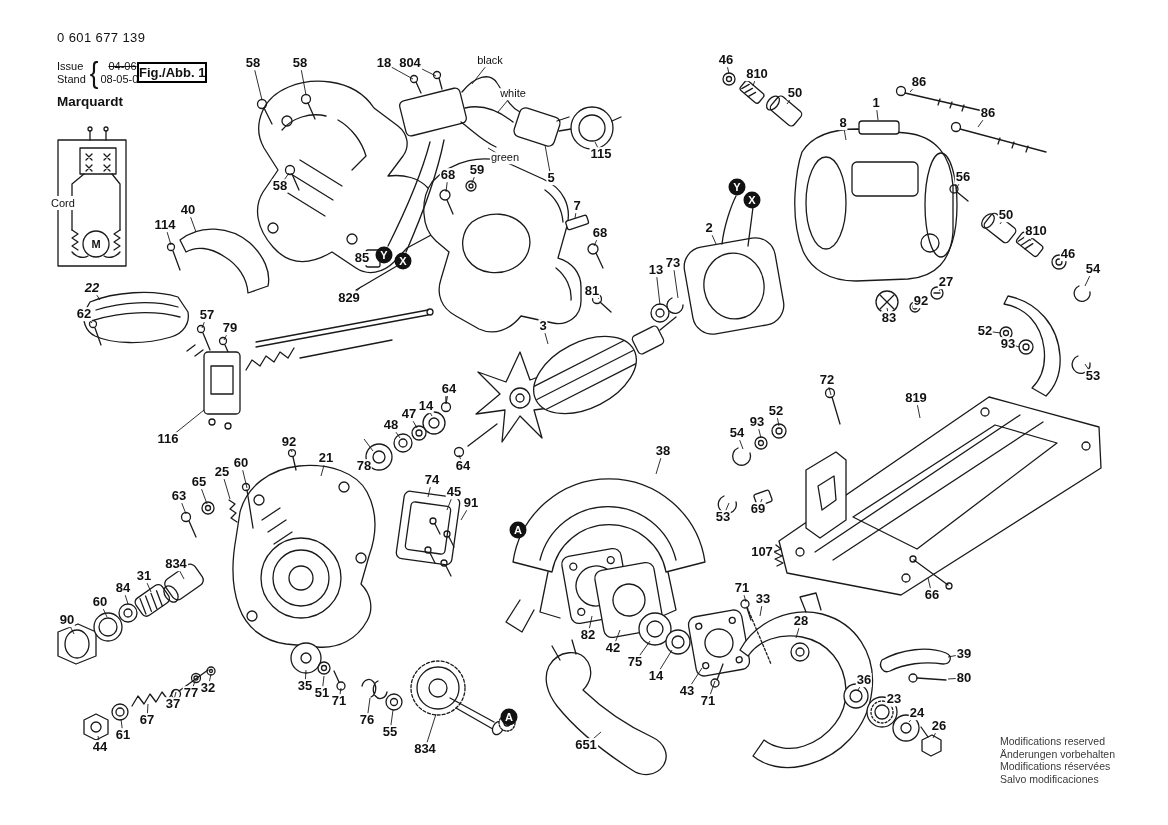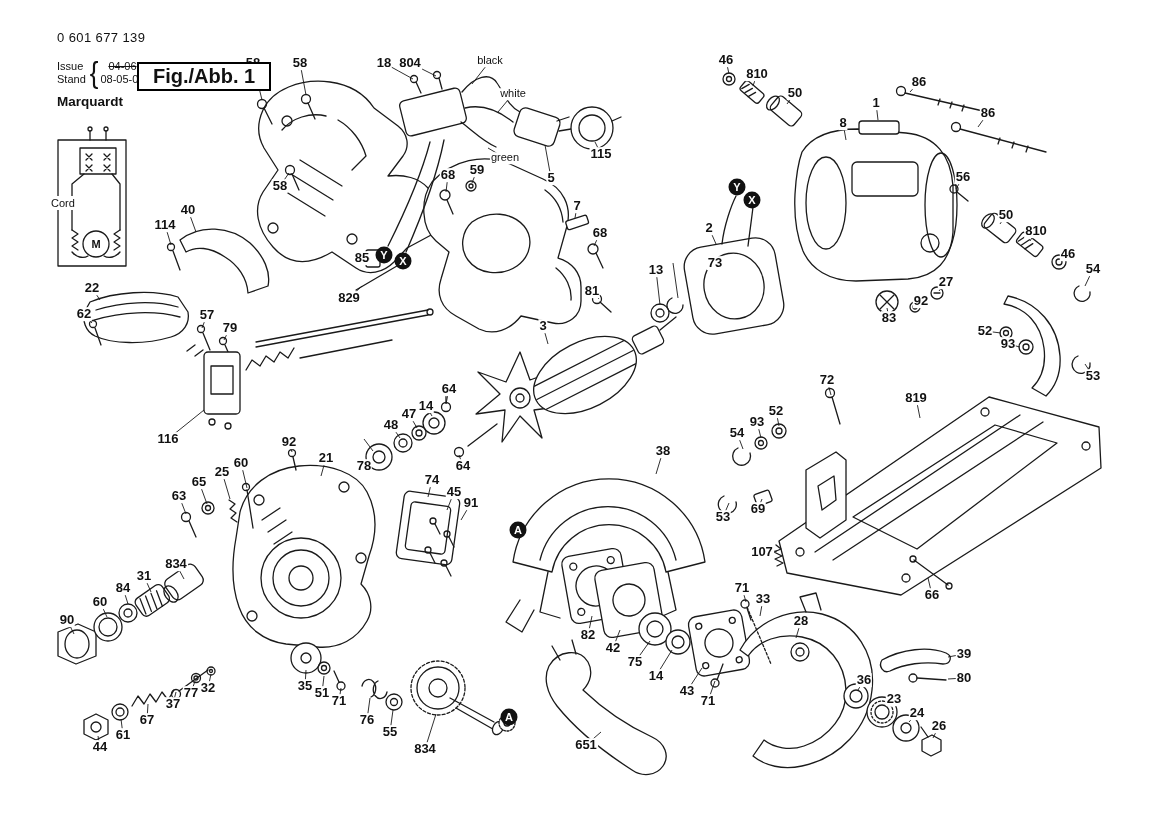--- a/index.html
+++ b/index.html
@@ -19,21 +19,21 @@
   .callout.word{font-weight:400;font-size:11px;}
   .callout.dot{width:17px;height:17px;border-radius:50%;background:#111;color:#fff;
                font-size:11px;display:flex;align-items:center;justify-content:center;padding:0;}
   .hud{position:absolute;z-index:5;}
   .docnum{font-size:13px;letter-spacing:.4px;}
   .revwrap{display:flex;align-items:center;margin-top:15px;}
   .revcol .revrow{font-size:11px;line-height:13px;}
   .brace{font-size:26px;font-weight:400;line-height:26px;transform:scaleY(1.15);margin:0 2px 0 4px;}
   .struck{text-decoration:line-through;text-align:center;}
   .brand{font-weight:700;font-size:13.5px;}
-  .figbox{border:2.5px solid #000;padding:1px 14px;font-weight:700;font-size:20px;background:#fff;}
+  .figbox{border:2.5px solid #000;padding:1px 0;font-weight:700;font-size:13px;background:#fff;}
   .notes div{font-size:10.5px;line-height:12.5px;color:#3a3a3a;}
 </style>
 </head>
 <body>
 
 <div class="page">
 
   <svg id="drawing" class="layer" width="1168" height="825" viewBox="0 0 1168 825">
 
     <g>
@@ -532,23 +532,23 @@
       <div class="callout num" style="left: 165px; top: 225px;">114</div>
       <div class="callout num" style="left: 188px; top: 210px;">40</div>
       <div class="callout num" style="left: 448px; top: 175px;">68</div>
       <div class="callout num" style="left: 477px; top: 170px;">59</div>
       <div class="callout num" style="left: 577px; top: 206px;">7</div>
       <div class="callout num" style="left: 600px; top: 233px;">68</div>
       <div class="callout num" style="left: 362px; top: 258px;">85</div>
       <div class="callout num" style="left: 349px; top: 298px;">829</div>
       <div class="callout num" style="left: 709px; top: 228px;">2</div>
       <div class="callout num" style="left: 656px; top: 270px;">13</div>
-      <div class="callout num" style="left: 673px; top: 263px; margin-left: 42px;">73</div>
+      <div class="callout num" style="left: 673px; top: 263px;">73</div>
       <div class="callout num" style="left: 592px; top: 291px;">81</div>
-      <div class="callout num" style="left: 92px; top: 288px;">22</div>
+      <div class="callout num" style="left: 92px; top: 288px; font-style: italic;">22</div>
       <div class="callout num" style="left: 84px; top: 314px;">62</div>
       <div class="callout num" style="left: 207px; top: 315px;">57</div>
       <div class="callout num" style="left: 230px; top: 328px;">79</div>
       <div class="callout num" style="left: 543px; top: 326px;">3</div>
       <div class="callout num" style="left: 168px; top: 439px;">116</div>
       <div class="callout num" style="left: 449px; top: 389px;">64</div>
       <div class="callout num" style="left: 426px; top: 406px;">14</div>
       <div class="callout num" style="left: 409px; top: 414px;">47</div>
       <div class="callout num" style="left: 391px; top: 425px;">48</div>
       <div class="callout num" style="left: 364px; top: 439px; margin-top: 27px;">78</div>
@@ -627,14 +627,20 @@
       </div>
     </div>
   </div>
 
   <div class="hud figbox" style="left:137px;top:62px;">
     <span>Fig./Abb. 1</span>
   </div>
 
   <div class="hud brand" style="left:57px;top:94px;">Marquardt</div>
 
+  <div class="hud notes" style="left:1000px;top:735px;">
+    <div>Modifications reserved</div>
+    <div>Änderungen vorbehalten</div>
+    <div>Modifications réservées</div>
+    <div>Salvo modificaciones</div>
+  </div>
 
 </div>
 
 </body></html>

